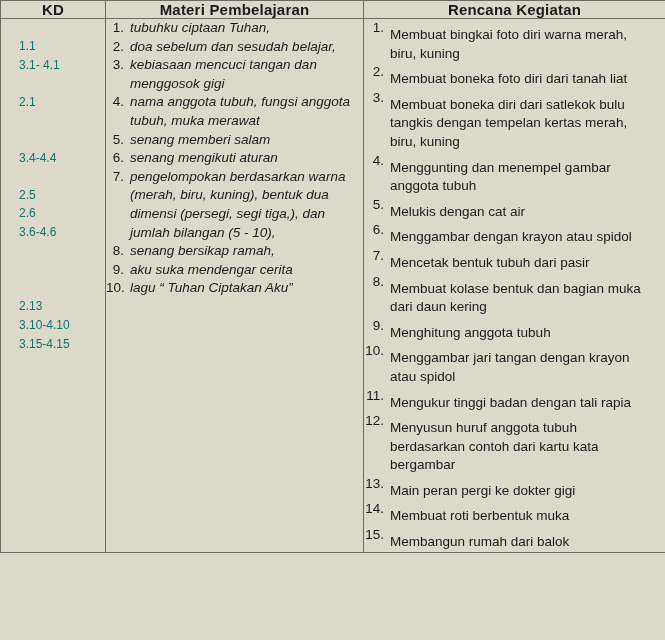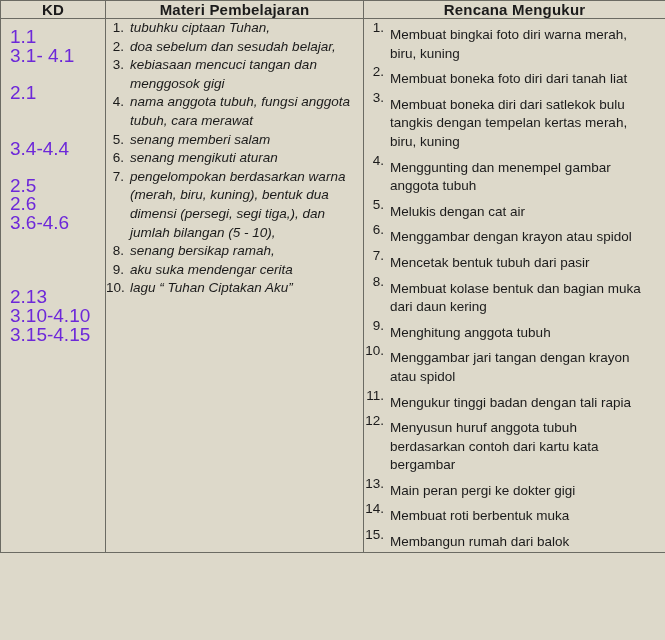--- a/index.html
+++ b/index.html
@@ -41,24 +41,24 @@
   }
   col.c-kd { width: 105px; }
   col.c-materi { width: 258px; }
   col.c-rencana { width: 302px; }
 
   td.cell {
     padding: 6px 6px 8px 8px;
   }
   .kd-list {
     list-style: none;
-    margin: 9px;
-    padding: 0;
-    font-size: 19px;
-    color: #6d28d9;
+    margin: 18px;
+    padding: 0;
+    font-size: 12px;
+    color: #0f766e;
   }
   .kd-list li {
     line-height: 18.6px;
     white-space: nowrap;
   }
 
   ol.num-list {
     margin: 0;
     padding: 0;
     list-style: none;
@@ -92,21 +92,21 @@
   <table class="kd-table">
     <colgroup>
       <col class="c-kd">
       <col class="c-materi">
       <col class="c-rencana">
     </colgroup>
     <thead>
       <tr>
         <th>KD</th>
         <th>Materi Pembelajaran</th>
-        <th>Rencana Mengukur</th>
+        <th>Rencana Kegiatan</th>
       </tr>
     </thead>
     <tbody>
       <tr>
         <td class="cell">
           <ul class="kd-list">
             <li>1.1</li>
             <li>3.1- 4.1</li>
             <li>&nbsp;</li>
             <li>2.1</li>
@@ -134,21 +134,21 @@
             <li>
                 <span class="num">2.</span>
                 <span class="txt">doa sebelum dan sesudah belajar,</span>
               </li>
             <li>
                 <span class="num">3.</span>
                 <span class="txt">kebiasaan mencuci tangan dan menggosok gigi</span>
               </li>
             <li>
                 <span class="num">4.</span>
-                <span class="txt">nama anggota tubuh, fungsi anggota tubuh, cara merawat</span>
+                <span class="txt">nama anggota tubuh, fungsi anggota tubuh, muka merawat</span>
               </li>
             <li>
                 <span class="num">5.</span>
                 <span class="txt">senang memberi salam</span>
               </li>
             <li>
                 <span class="num">6.</span>
                 <span class="txt">senang mengikuti aturan</span>
               </li>
             <li>

